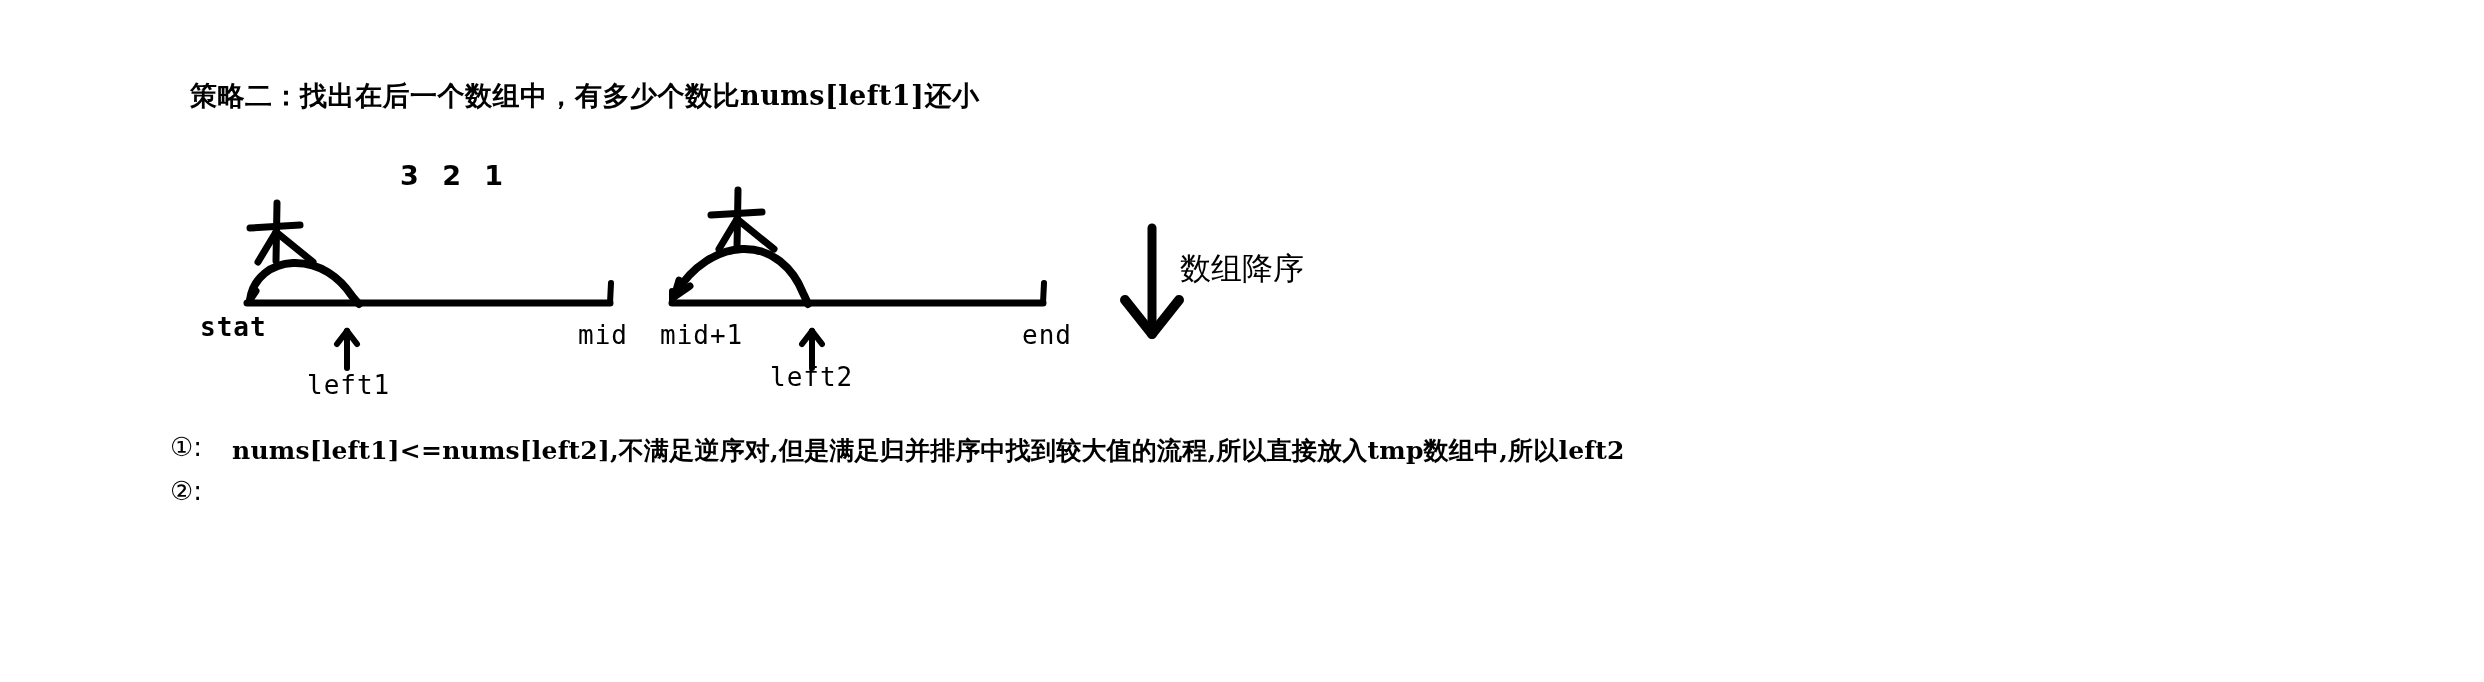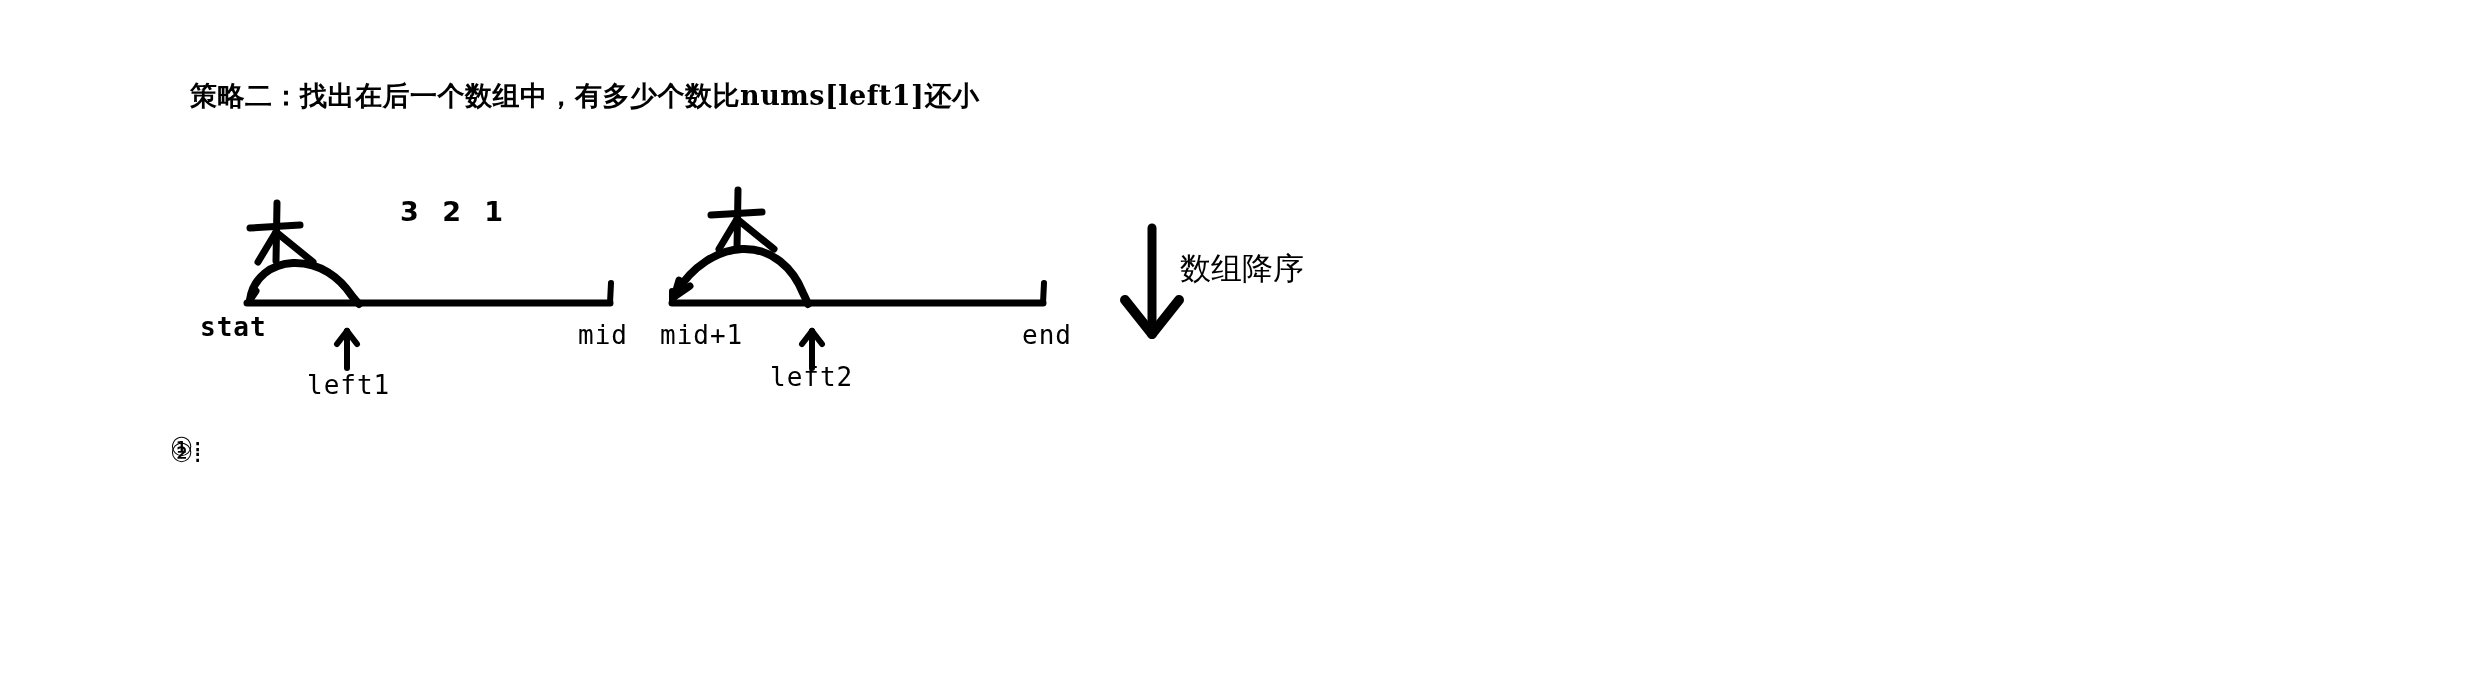--- a/index.html
+++ b/index.html
@@ -62,21 +62,20 @@
   .nums-321 {
     position: absolute;
     left: 400px;
     top: 160px;
     font-family: "DejaVu Sans", "Liberation Sans", sans-serif;
     font-size: 27px;
     font-weight: 700;
     letter-spacing: 7px;
     color: #000;
     white-space: nowrap;
-    margin-top: 36px;
   }
 
   .side-note {
     position: absolute;
     left: 1180px;
     top: 248px;
     font-family: "DejaVu Serif", "Liberation Serif", serif;
     font-size: 31px;
     font-weight: 400;
     color: #000;
@@ -200,20 +199,21 @@
   <div class="axis-label" style="left:307px; top:370px;">left1</div>
   <div class="axis-label" style="left:770px; top:362px;">left2</div>
 
   <div class="side-note">数组降序</div>
 
   <div class="notes">
 
     <div class="note-row">
       <div class="note-marker">①:</div>
       <div class="note-body">
+        <div class="note-line">nums[left1]&lt;=nums[left2],不满足逆序对,但是满足归并排序中找到较大值的流程,所以直接放入tmp数组中,所以left2</div>
       </div>
     </div>
 
     <div class="note-row">
       <div class="note-marker">②:</div>
       <div class="note-body">
       </div>
     </div>
 
   </div>

